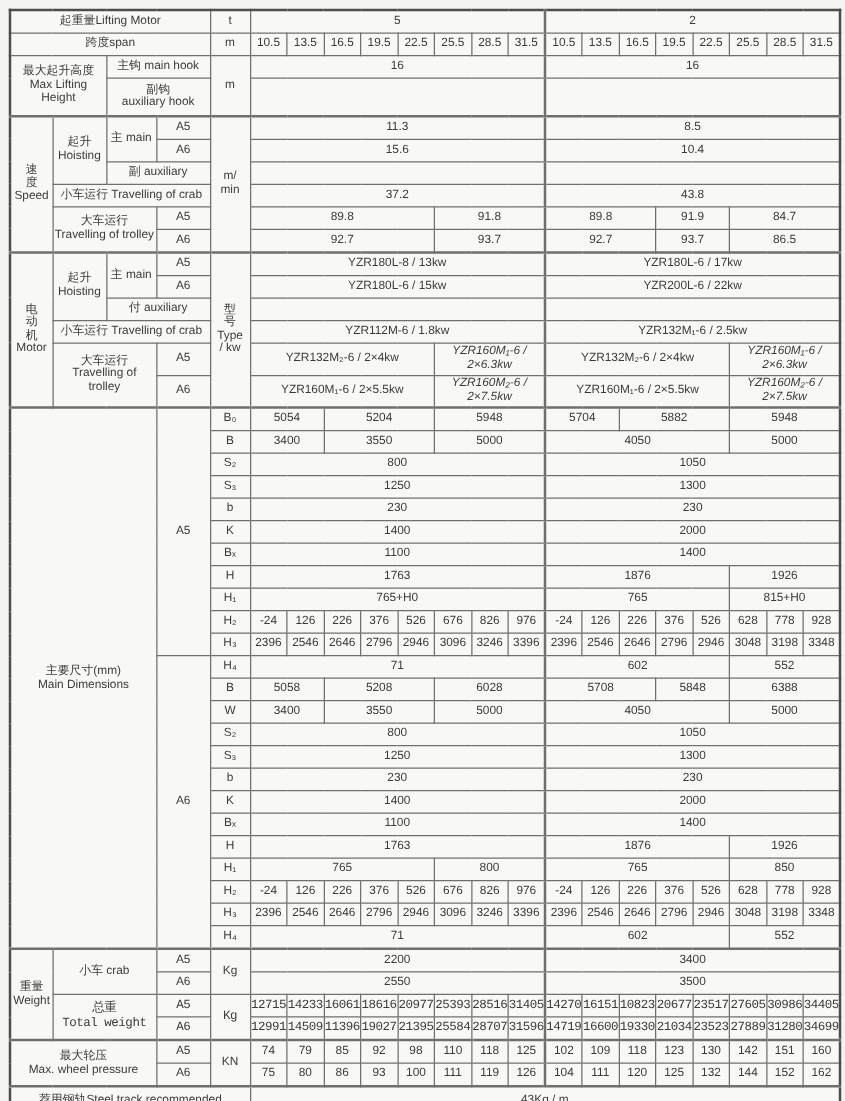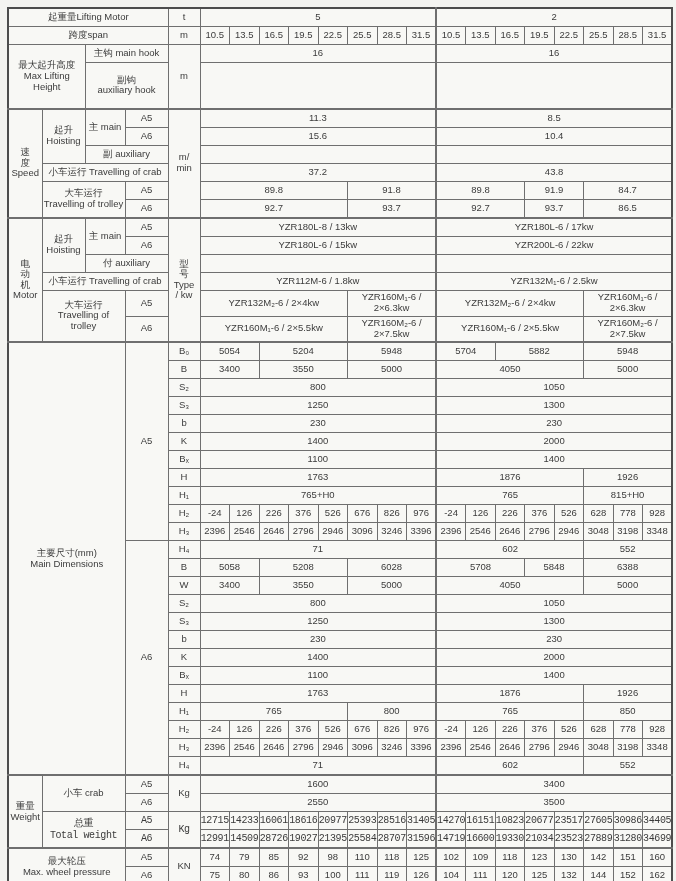--- a/index.html
+++ b/index.html
@@ -26,21 +26,21 @@
     line-height:1.15;
     overflow:hidden;
     white-space:nowrap;
     height:17px;
   }
   td.lbl{
     font-size:9.5px;
     white-space:pre-line;
     line-height:1.12;
   }
-  td.wrap{white-space:pre-line;}
+  td.wrap{white-space:pre-line;font-style:italic;}
   td.bl{border-left-width:2px;}
   tr.sec td{border-top-width:2px;}
   tr.tiny td{font-size:10px;letter-spacing:-0.4px;font-family:Liberation Mono, monospace;}
 </style>
 </head>
 <body>
 
 <div class="page">
   <table id="spec-table">
     <colgroup>
@@ -95,21 +95,21 @@
         </tr>
         <tr>
           <td colspan="2" rowspan="2" class="lbl">最大起升高度
 Max Lifting
 Height</td>
           <td colspan="2" class="lbl">主钩 main hook</td>
           <td rowspan="2" class="lbl">m</td>
           <td colspan="8">16</td>
           <td colspan="8" class="bl">16</td>
         </tr>
-        <tr style="height: 46px;">
+        <tr style="height: 30px;">
           <td colspan="2" class="lbl">副钩
 auxiliary hook</td>
           <td colspan="8"></td>
           <td colspan="8" class="bl"></td>
         </tr>
         <tr class="sec">
           <td rowspan="6" class="lbl">速
 度
 Speed</td>
           <td rowspan="3" class="lbl">起升
@@ -406,21 +406,21 @@
           <td colspan="8">71</td>
           <td colspan="5" class="bl">602</td>
           <td colspan="3">552</td>
         </tr>
         <tr class="sec">
           <td rowspan="4" class="lbl">重量
 Weight</td>
           <td colspan="2" rowspan="2" class="lbl">小车 crab</td>
           <td class="lbl">A5</td>
           <td rowspan="2" class="lbl">Kg</td>
-          <td colspan="8">1600</td>
+          <td colspan="8">2200</td>
           <td colspan="8" class="bl">3400</td>
         </tr>
         <tr>
           <td class="lbl">A6</td>
           <td colspan="8">2550</td>
           <td colspan="8" class="bl">3500</td>
         </tr>
         <tr class="tiny">
           <td colspan="2" rowspan="2" class="lbl">总重
 Total weight</td>
@@ -440,21 +440,21 @@
           <td>20677</td>
           <td>23517</td>
           <td>27605</td>
           <td>30986</td>
           <td>34405</td>
         </tr>
         <tr class="tiny">
           <td class="lbl">A6</td>
           <td>12991</td>
           <td>14509</td>
-          <td>28726</td>
+          <td>11396</td>
           <td>19027</td>
           <td>21395</td>
           <td>25584</td>
           <td>28707</td>
           <td>31596</td>
           <td class="bl">14719</td>
           <td>16600</td>
           <td>19330</td>
           <td>21034</td>
           <td>23523</td>

